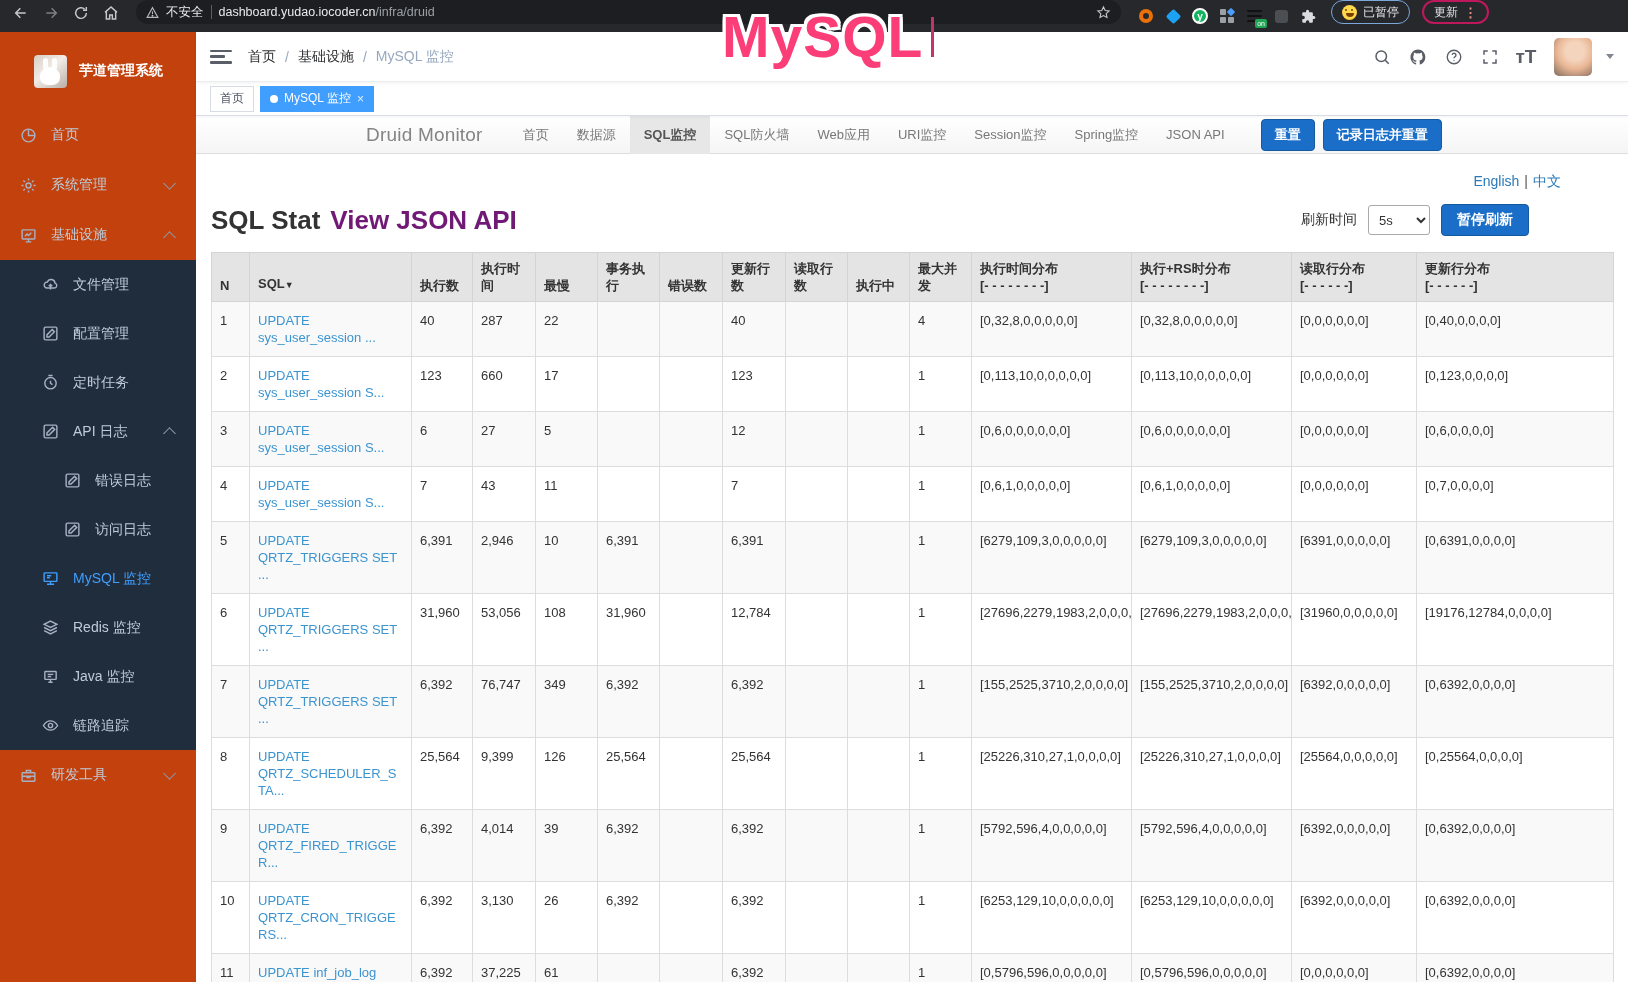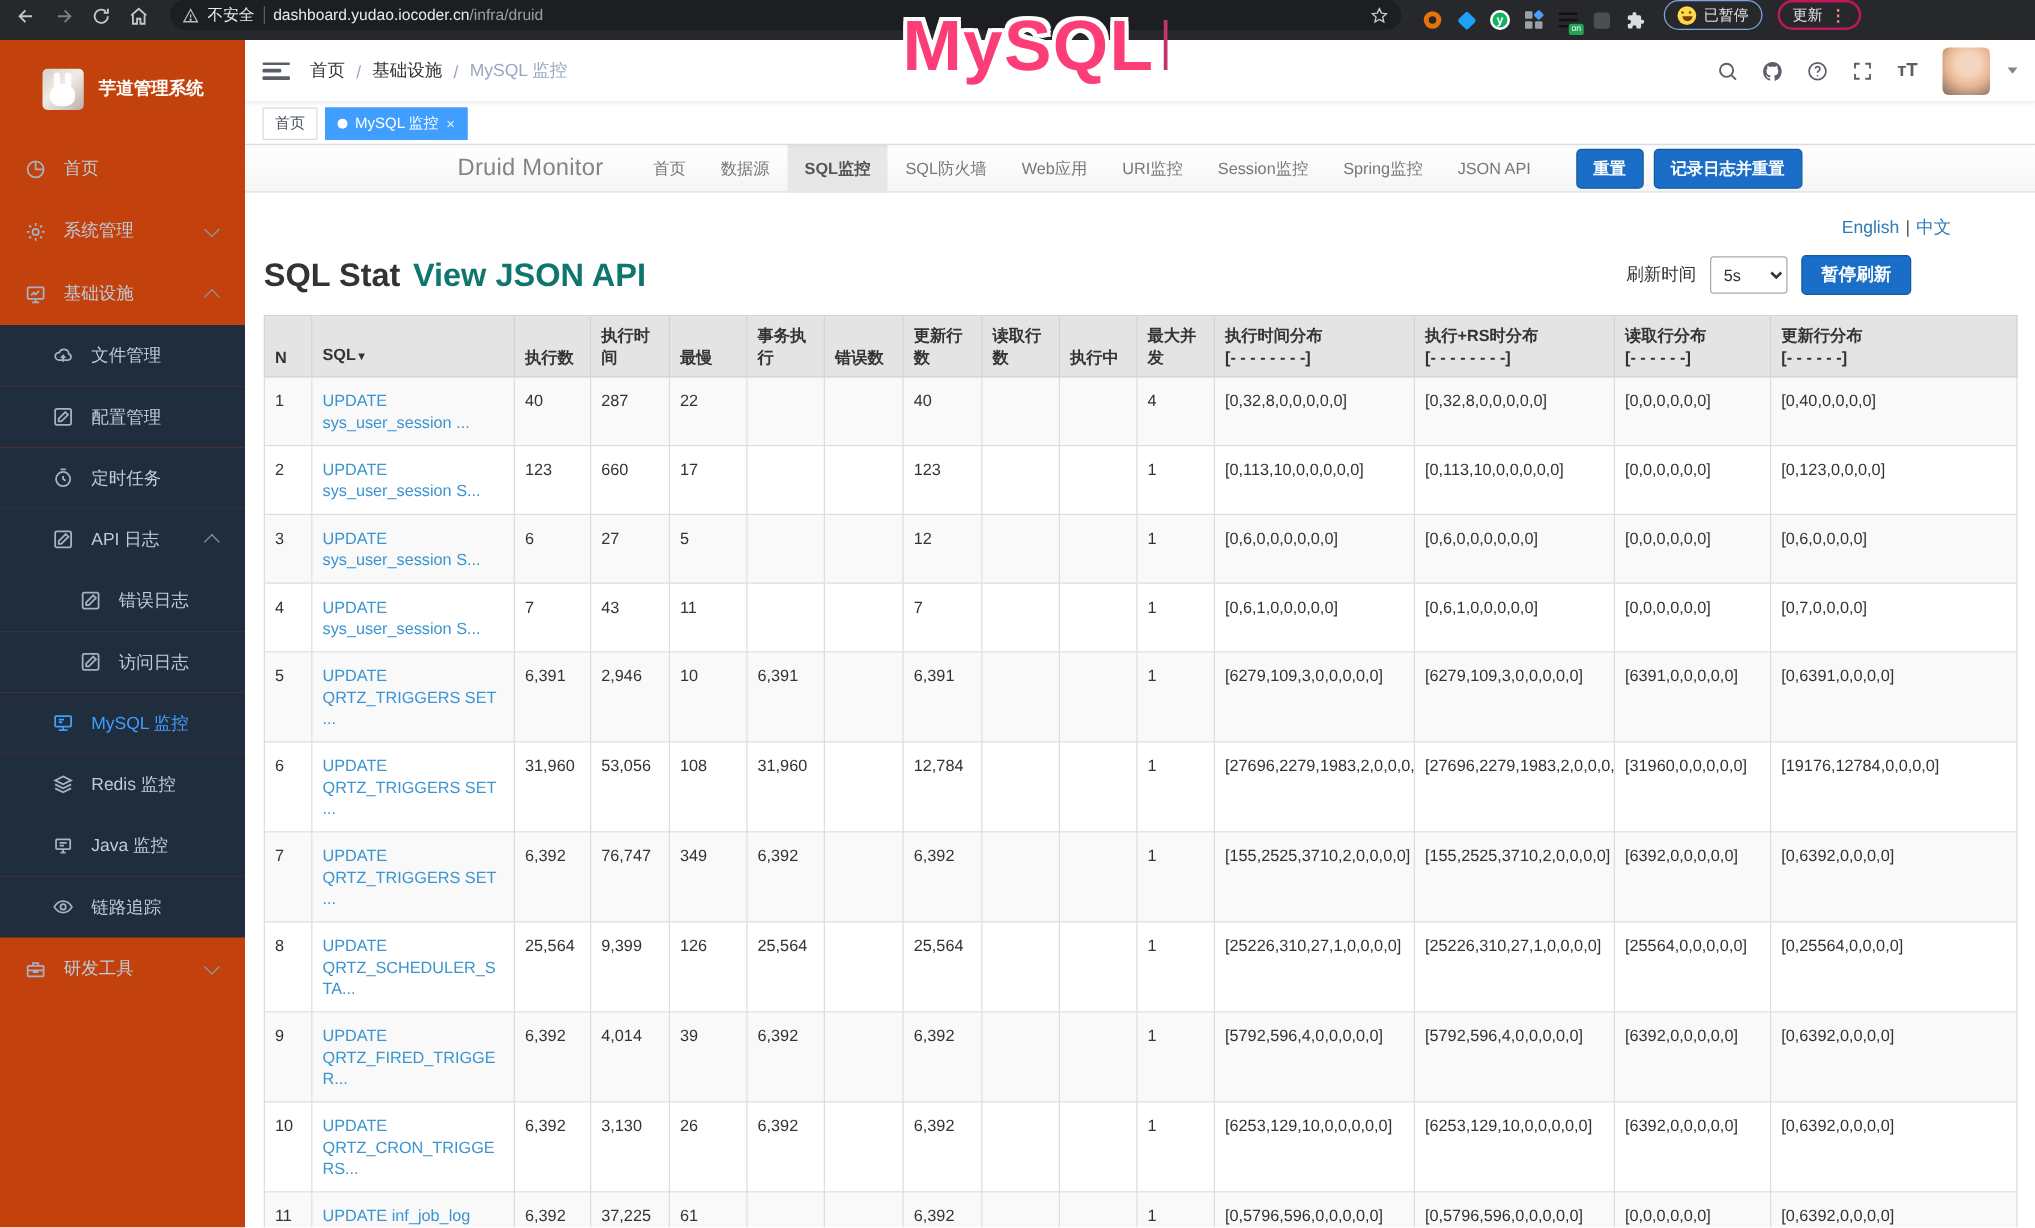--- a/index.html
+++ b/index.html
@@ -67,21 +67,21 @@
   .hamburger { width: 22px; height: 18px; display: flex; flex-direction: column; justify-content: space-between; padding: 2px 0; margin-right: 16px; cursor: pointer; }
   .hamburger i { height: 2.5px; background: #5a5e66; border-radius: 1px; }
   .hamburger i:nth-child(2){ width: 70%; }
   .breadcrumb { display: flex; align-items: center; gap: 9px; font-size: 14px; color: #303133; }
   .breadcrumb .crumb { font-weight: normal; }
   .breadcrumb .bc-sep { color: #97a8be; }
   .breadcrumb .crumb.last { color: #97a8be; }
   .topbar-right { margin-left: auto; display: flex; align-items: center; gap: 8px; }
   .tb-icon { width: 28px; height: 28px; display: flex; align-items: center; justify-content: center; color: #5a5e66; cursor: pointer; }
   .tb-icon svg { width: 18px; height: 18px; }
-  .tsize { font-size: 15px; font-weight: bold; color: #5a5e66; text-align: center; }
+  .tsize { font-size: 19px; font-weight: bold; color: #5a5e66; text-align: center; }
   .avatar { width: 38px; height: 38px; border-radius: 5px; margin-left: 6px; background: radial-gradient(circle at 55% 35%, #f5d4bd 28%, #e9b695 55%, #7e6a5c 100%); }
   .caret-down { width: 0; height: 0; border-left: 4.5px solid transparent; border-right: 4.5px solid transparent; border-top: 5.5px solid #828690; margin-left: 6px; }
 
   .tags-bar { height: 34px; display: flex; align-items: center; gap: 6px; padding: 0 14px; border-bottom: 1px solid #d8dce5; box-shadow: 0 1px 3px rgba(0,0,0,.05); background: #fff; position: relative; z-index: 4; }
   .tag { height: 26px; display: inline-flex; align-items: center; padding: 0 9px; border: 1px solid #d8dce5; background: #fff; color: #495060; font-size: 12px; gap: 6px; cursor: pointer; }
   .tag.active { background: #409eff; border-color: #409eff; color: #fff; }
   .tag .dot { width: 8px; height: 8px; background: #fff; border-radius: 50%; }
   .tag .close-x { font-size: 12px; line-height: 1; opacity: .85; }
 
   
@@ -92,21 +92,21 @@
   .druid-btns { display: flex; gap: 8px; margin-left: 22px; }
   .btn-blue { background: #1b6ec8; border: 1px solid #15599f; color: #fff; font-size: 13px; font-weight: bold; padding: 6px 13px; border-radius: 4px; cursor: pointer; font-family: "Liberation Sans", sans-serif; }
 
   
   .page { flex: 1; padding: 0 15px; overflow: hidden; }
   .lang-row { text-align: right; padding-top: 19px; padding-right: 52px; font-size: 14px; }
   .lang-row a { color: #2a7ab9; text-decoration: none; cursor: pointer; }
   .lang-row .lsep { color: #555; margin: 0 5px; }
   .title-row { display: flex; align-items: center; margin-top: 13px; }
   .page-title { font-size: 26px; font-weight: bold; color: #333; }
-  .json-api-link { font-size: 26px; font-weight: bold; color: #0f766e; margin-left: 10px; text-decoration: none; cursor: pointer; }
+  .json-api-link { font-size: 26px; font-weight: bold; color: #701a75; margin-left: 10px; text-decoration: none; cursor: pointer; }
   .refresh-controls { margin-left: auto; margin-right: 84px; display: flex; align-items: center; gap: 11px; }
   .refresh-label { font-size: 14px; color: #333; }
   .refresh-select { width: 62px; height: 30px; border: 1px solid #a9a9a9; border-radius: 3px; background: #fff; font-size: 13px; color: #333; padding: 0 6px; font-family: "Liberation Sans", sans-serif; }
   .btn-pause { font-size: 14px; padding: 6px 15px; }
 
   
   table.stat { border-collapse: collapse; margin-top: 16px; width: 1402px; table-layout: fixed; font-size: 13px; color: #333; }
   table.stat th { background: #e4e4e4; border: 1px solid #d4d4d4; padding: 7px 8px; text-align: left; font-weight: bold; vertical-align: bottom; line-height: 17px; cursor: pointer; }
   table.stat th .hsub { display: block; }
   table.stat th .sortglyph { font-size: 9px; }

